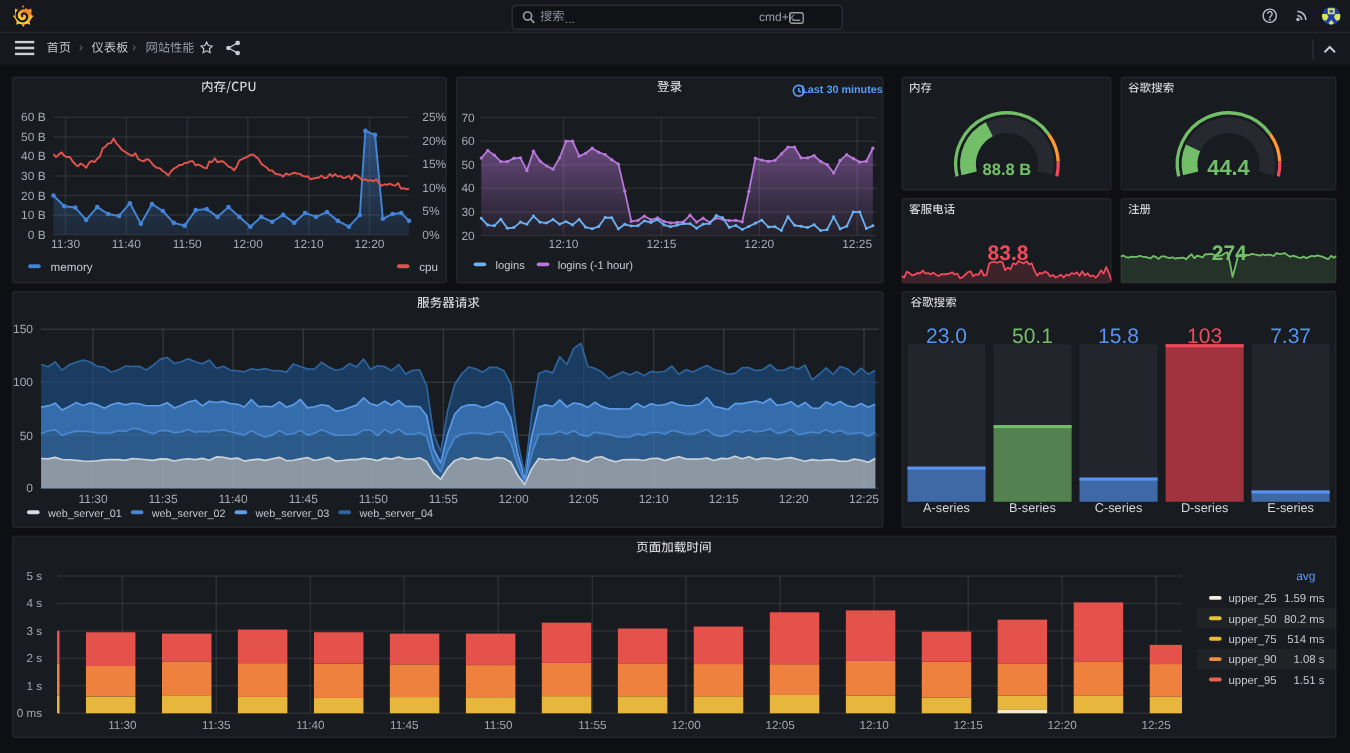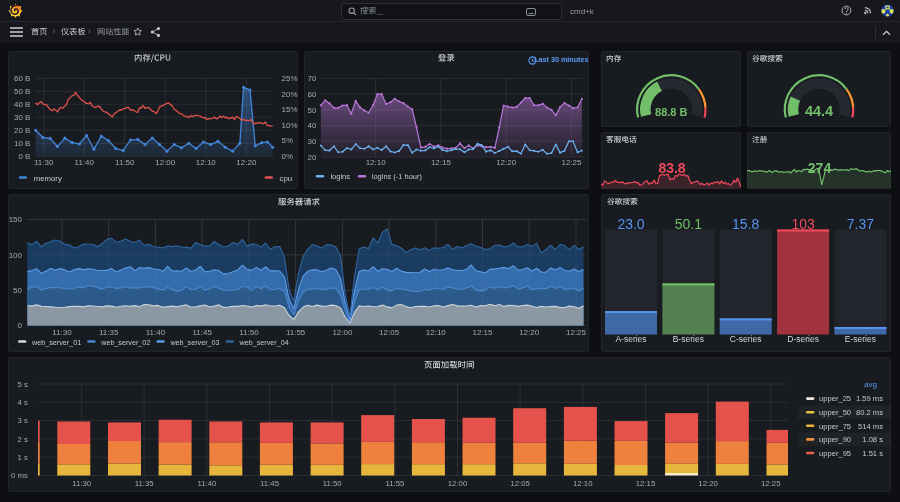--- a/index.html
+++ b/index.html
@@ -47,21 +47,21 @@
 <div class="abs" style="left:360px;top:7px">
     <svg width="16.4" height="8.7" viewBox="0 0 16.4 8.7">
       <path d="M1.4 -0.3V1.3H0.4V1.9H1.4V3.7L0.3 4.0L0.5 4.6L1.4 4.3V6.5C1.4 6.6 1.3 6.6 1.2 6.6C1.1 6.6 0.8 6.6 0.5 6.6C0.6 6.8 0.7 7.0 0.7 7.2C1.2 7.2 1.5 7.2 1.7 7.1C1.9 7.0 1.9 6.8 1.9 6.5V4.1L2.9 3.7L2.8 3.1L1.9 3.4V1.9H2.8V1.3H1.9V-0.3ZM3.1 4.2V4.7H3.5L3.4 4.7C3.8 5.3 4.2 5.7 4.8 6.1C4.1 6.4 3.3 6.6 2.5 6.7C2.6 6.9 2.7 7.1 2.8 7.2C3.7 7.1 4.6 6.8 5.3 6.5C6.0 6.8 6.7 7.0 7.5 7.2C7.6 7.0 7.8 6.8 7.9 6.7C7.2 6.6 6.5 6.4 5.9 6.1C6.6 5.7 7.1 5.1 7.5 4.3L7.1 4.2L7.0 4.2H5.6V3.4H7.5V0.3H5.9V0.9H6.9V1.6H6.0V2.1H6.9V2.9H5.6V-0.3H5.0V2.9H3.7V2.1H4.6V1.6H3.7V0.9C4.2 0.7 4.6 0.6 5.0 0.4L4.5 -0.0C4.2 0.2 3.7 0.4 3.2 0.6V3.4H5.0V4.2ZM6.6 4.7C6.3 5.2 5.9 5.6 5.3 5.8C4.8 5.5 4.4 5.2 4.0 4.7Z M13.4 5.7C14.1 6.1 15.0 6.7 15.4 7.0L15.9 6.7C15.4 6.3 14.5 5.8 13.9 5.4ZM10.6 5.4C10.1 5.9 9.4 6.3 8.7 6.7C8.8 6.7 9.1 6.9 9.2 7.1C9.8 6.7 10.6 6.2 11.1 5.7ZM9.8 3.9C9.9 3.9 10.1 3.9 11.7 3.8C11.0 4.1 10.4 4.3 10.1 4.4C9.7 4.6 9.3 4.7 9.0 4.8C9.1 4.9 9.2 5.2 9.2 5.3C9.4 5.2 9.7 5.2 12.1 5.0V6.5C12.1 6.6 12.1 6.6 12.0 6.6C11.8 6.6 11.4 6.6 10.9 6.6C11.0 6.8 11.1 7.0 11.1 7.2C11.7 7.2 12.1 7.2 12.4 7.1C12.7 7.0 12.7 6.8 12.7 6.5V5.0L14.7 4.9C15.0 5.1 15.2 5.3 15.3 5.5L15.8 5.2C15.4 4.7 14.7 4.1 14.1 3.6L13.7 3.9C13.9 4.1 14.1 4.3 14.3 4.5L10.7 4.7C11.9 4.2 13.1 3.7 14.2 3.0L13.7 2.6C13.4 2.9 13.0 3.1 12.6 3.3L10.7 3.4C11.3 3.1 11.9 2.8 12.4 2.4L12.1 2.2H15.3V3.2H15.9V1.7H12.6V0.9H15.8V0.4H12.6V-0.3H12.0V0.4H8.8V0.9H12.0V1.7H8.7V3.2H9.3V2.2H11.8C11.2 2.7 10.4 3.1 10.2 3.2C10.0 3.3 9.8 3.4 9.6 3.4C9.7 3.6 9.8 3.8 9.8 3.9Z" fill="#8e9199"></path>
     </svg>
   </div>
 <div class="t" style="left:376.5px;top:7.5px;color:#8e9199;font-size:8.2px">...</div>
 <svg class="abs" style="left:526px;top:7.5px" width="10" height="8" viewBox="0 0 10 8">
     <rect x="0.5" y="0.5" width="9" height="7" rx="1.5" fill="none" stroke="#9a9da5" stroke-width="0.9"></rect>
     <path d="M2.5 5.5h5" stroke="#9a9da5" stroke-width="0.9"></path>
   </svg>
-<div class="t" style="left:570px;top:6.5px;color:#9a9da5;font-size:8px">cmd+k</div>
+<div class="t" style="left:506px;top:6.5px;color:#9a9da5;font-size:8px">cmd+k</div>
 <svg class="abs" style="left:841px;top:5px" width="11" height="11" viewBox="0 0 11 11">
     <circle cx="5.5" cy="5.5" r="4.4" fill="none" stroke="#b7b9c0" stroke-width="0.95"></circle>
     <path d="M4.05 4.2a1.5 1.6 0 1 1 2.2 1.5c-0.5 0.3-0.72 0.5-0.72 1.1v0.3" fill="none" stroke="#b7b9c0" stroke-width="0.95"></path>
     <circle cx="5.5" cy="8.1" r="0.6" fill="#b7b9c0"></circle>
   </svg>
 <svg class="abs" style="left:862px;top:4.5px" width="11" height="11" viewBox="0 0 11 11">
     <g fill="none" stroke="#b7b9c0" stroke-width="1.15">
       <path d="M2.9 5.4 a2.9,2.9 0 0 1 2.9,2.9"></path>
       <path d="M2.9 2.6 a5.7,5.7 0 0 1 5.7,5.7"></path>
     </g>

